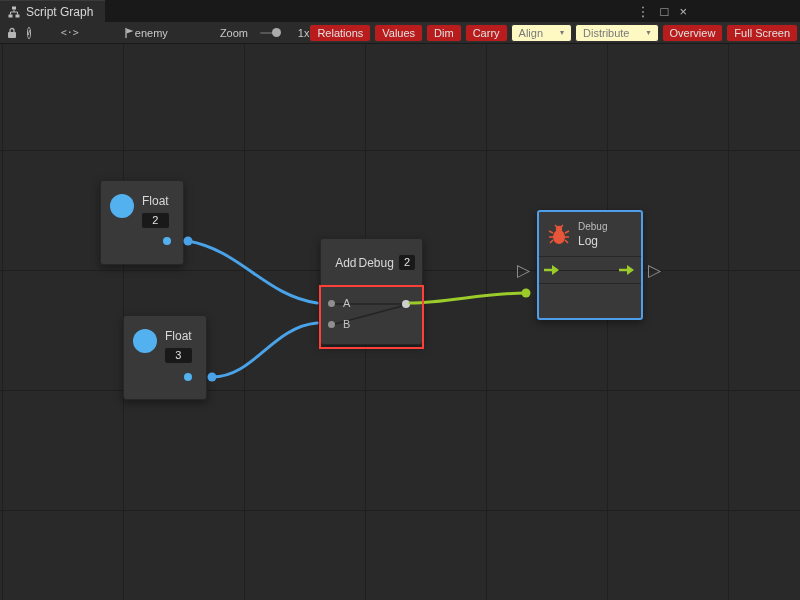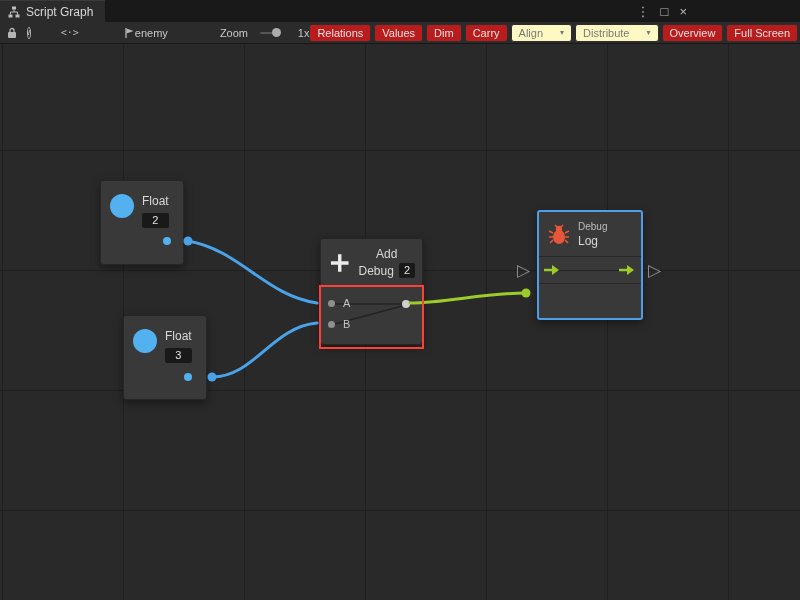--- a/index.html
+++ b/index.html
@@ -60,21 +60,21 @@
   
   .float-node { width:84px; height:85px; display:flex; padding:13px 8px 8px 9px; gap:8px; }
   .float-circle { width:24px; height:24px; border-radius:50%;
     background:var(--float-port-blue,#53b1f0); flex:0 0 auto; }
   .float-col { display:flex; flex-direction:column; gap:5px; }
   .port-blue { width:8px; height:8px; background:var(--float-port-blue,#53b1f0); }
 
   
   .add-node { width:103px; height:107px; left:320px; top:194px; padding:0; }
   .add-header { height:47px; display:flex; align-items:center; padding:4px 7px; gap:7px; }
-  .add-title-col { display:flex; flex-direction:column; align-items:center; gap:2px; }
+  .add-title-col { display:flex; flex-direction:row; align-items:center; gap:2px; }
   .add-sub-row { display:flex; align-items:center; gap:5px; }
   .add-ports { position:relative; height:57px; }
   .gray-dot { width:7px; height:7px; background:#8f8f8f; }
   .out-dot { width:8px; height:8px; background:#cfcfcf; }
   .port-label { position:absolute; font-size:11px; color:#c4c4c4; }
 
   .selection-rect { position:absolute; left:319px; top:241px; width:105px; height:64px;
     border:2px solid var(--selection-red,#ff4038); z-index:7; pointer-events:none; }
 
   

